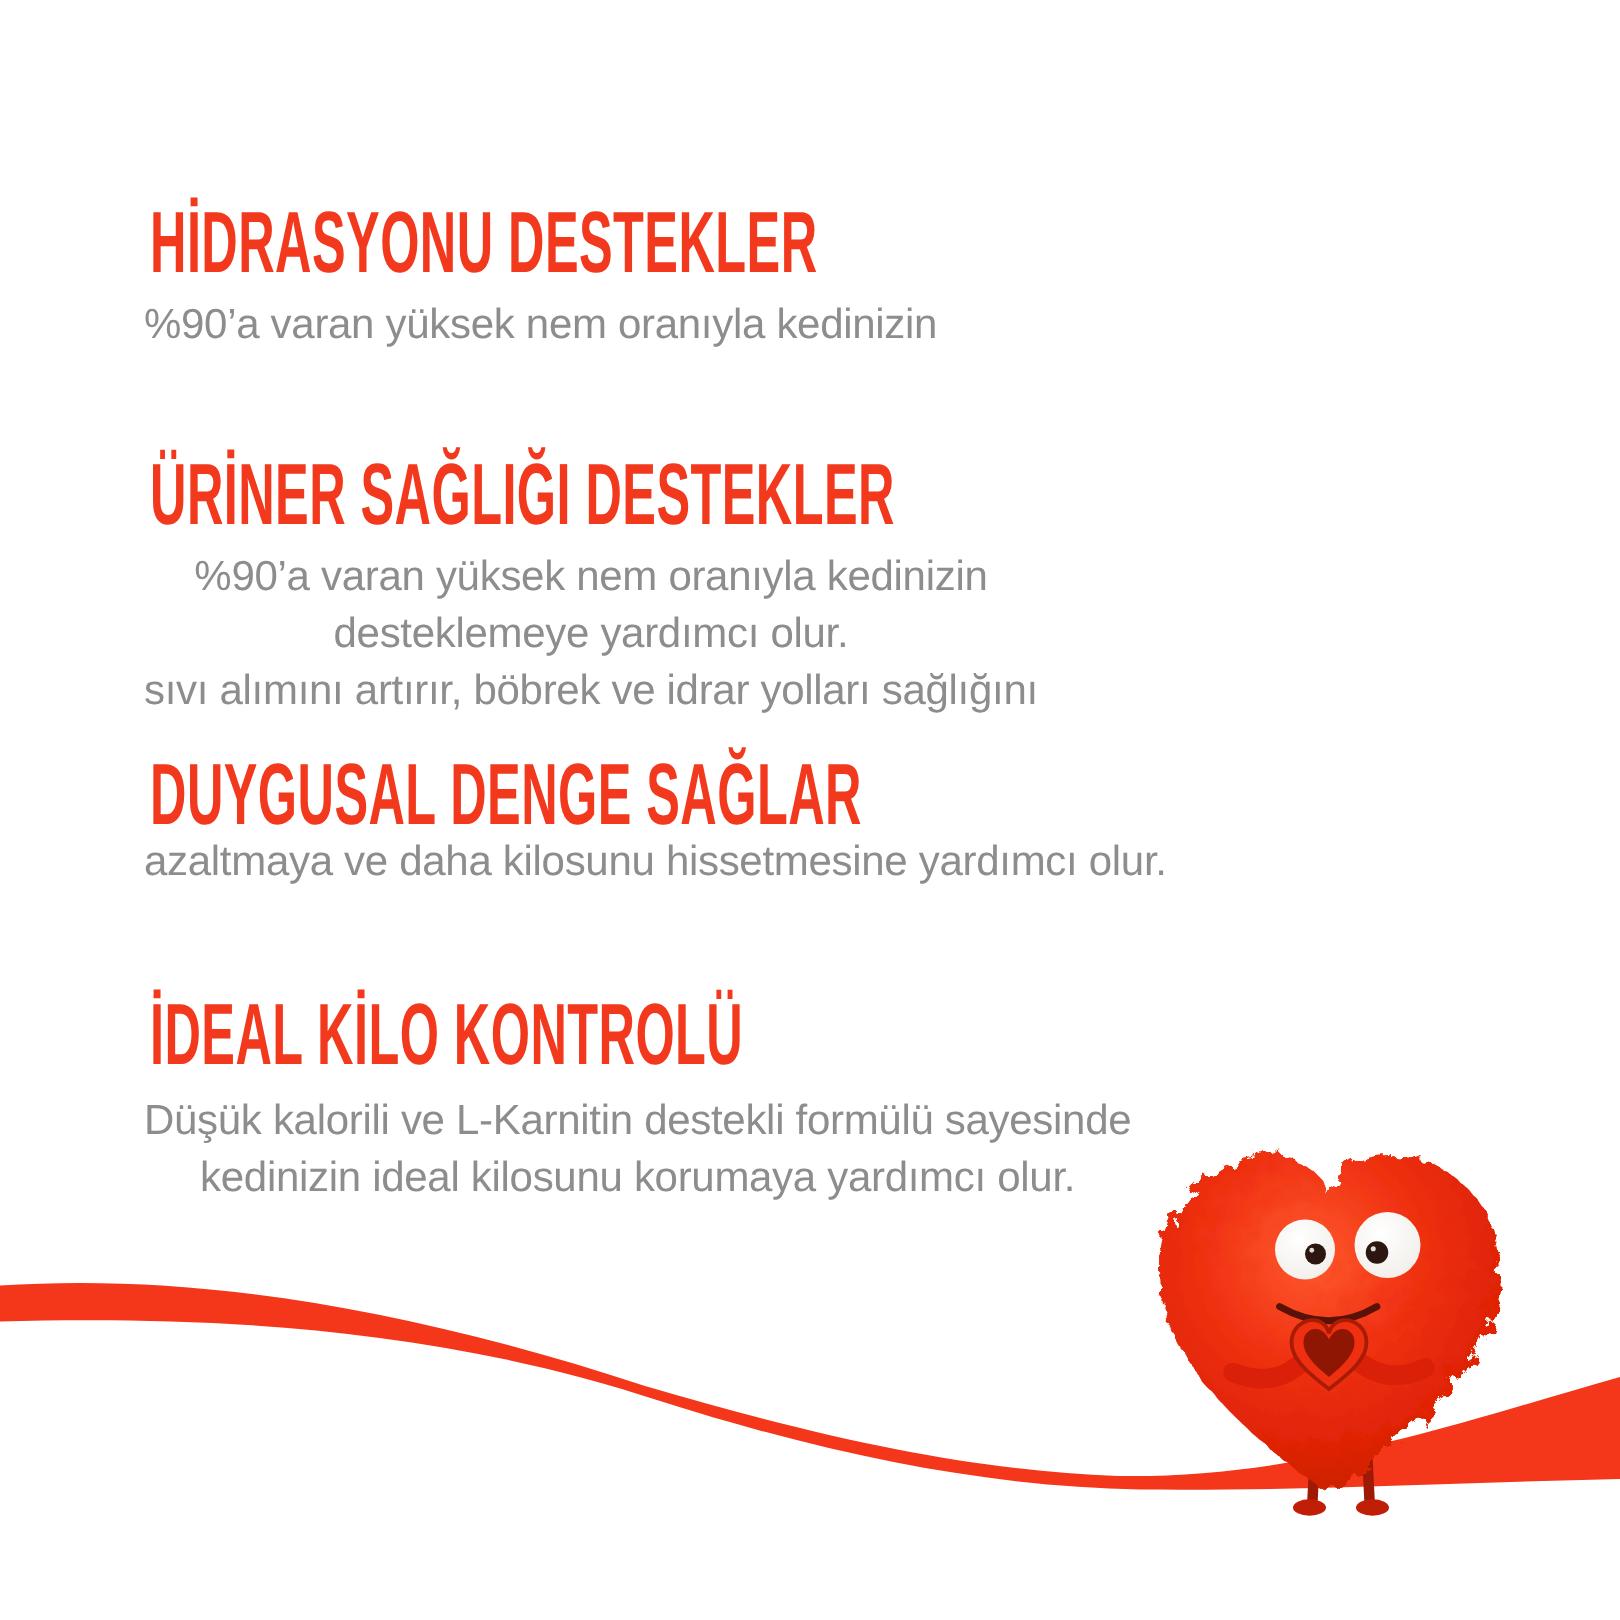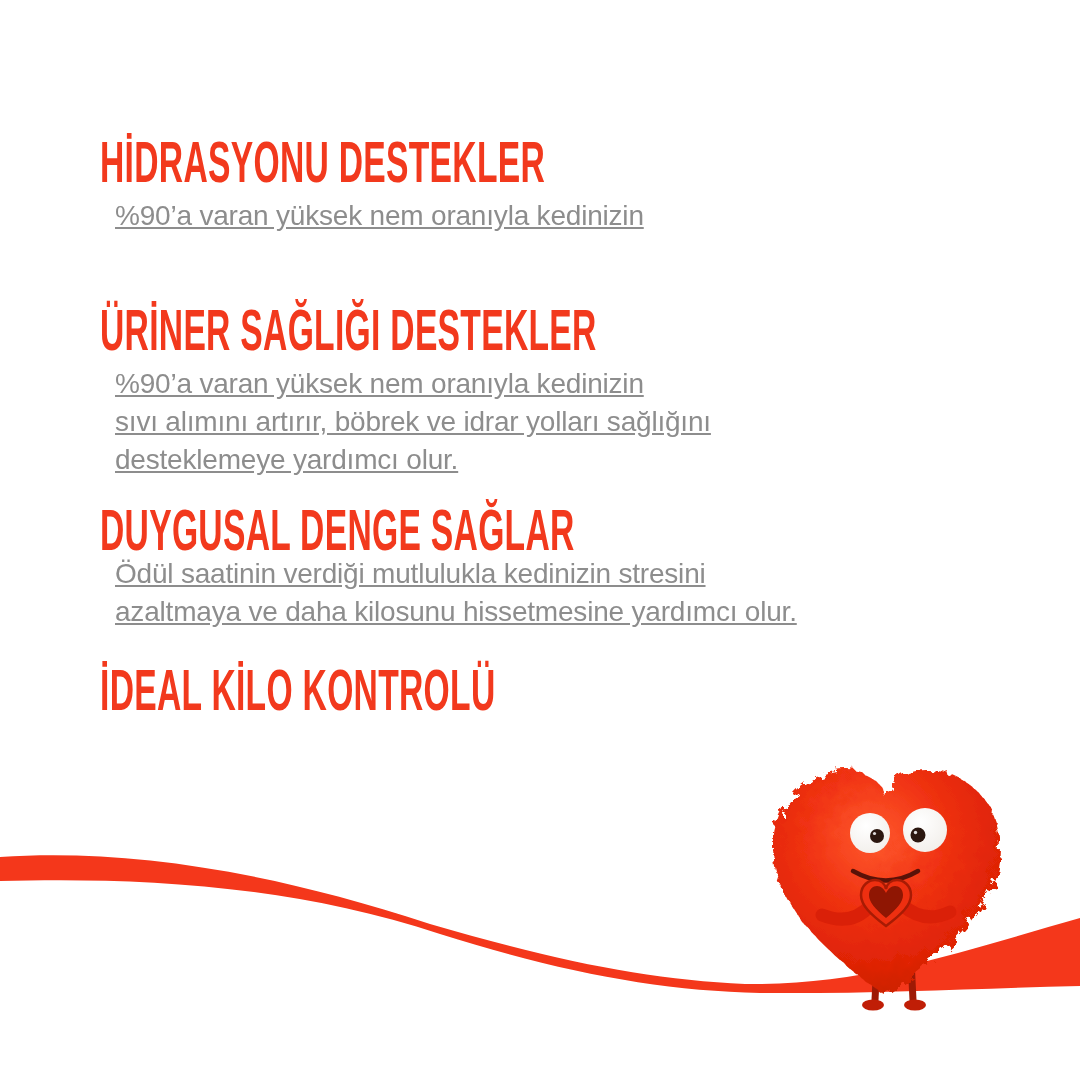--- a/index.html
+++ b/index.html
@@ -3,41 +3,41 @@
 <meta charset="utf-8">
 <style>
   html,body{margin:0;padding:0;background:#e9e9e9;}
   #canvas{
     position:relative;
     width:1080px;height:1080px;
     margin:0 auto;
     background:#ffffff;
     overflow:hidden;
     font-family:"Liberation Sans", sans-serif;
+    text-align:center;
   }
   .heading{
     position:absolute;
     left:100px;
     color:#f2391d;
     font-weight:700;
     font-size:58px;
     line-height:58px;
     letter-spacing:.5px;
     white-space:nowrap;
     transform:scaleX(.58);
     transform-origin:0 50%;
   }
   .body-text{
     position:absolute;
-    left:115px;
+    left:96px;
     color:#8d8d8d;
     font-size:28px;
     line-height:38px;
     letter-spacing:-.2px;
-    text-decoration:underline;
   }
   .body-text .line{display:block;white-space:nowrap;}
   #h1{top:133px;}
   #p1{top:197px;}
   #h2{top:301px;}
   #p2{top:365px;}
   #h3{top:501px;}
   #p3{top:555px;}
   #h4{top:661px;}
   #p4{top:728px;}
@@ -117,25 +117,28 @@
   </div>
 
   <div class="heading" id="h1">HİDRASYONU DESTEKLER</div>
   <div class="body-text" id="p1">
     <span class="line">%90’a varan yüksek nem oranıyla kedinizin</span>
   </div>
 
   <div class="heading" id="h2">ÜRİNER SAĞLIĞI DESTEKLER</div>
   <div class="body-text" id="p2">
     <span class="line">%90’a varan yüksek nem oranıyla kedinizin</span>
+    <span class="line">desteklemeye yardımcı olur.</span>
     <span class="line">sıvı alımını artırır, böbrek ve idrar yolları sağlığını</span>
-    <span class="line">desteklemeye yardımcı olur.</span>
   </div>
 
   <div class="heading" id="h3">DUYGUSAL DENGE SAĞLAR</div>
   <div class="body-text" id="p3">
-    <span class="line">Ödül saatinin verdiği mutlulukla kedinizin stresini</span>
     <span class="line">azaltmaya ve daha kilosunu hissetmesine yardımcı olur.</span>
   </div>
 
   <div class="heading" id="h4">İDEAL KİLO KONTROLÜ</div>
+  <div class="body-text" id="p4">
+    <span class="line">Düşük kalorili ve L-Karnitin destekli formülü sayesinde</span>
+    <span class="line">kedinizin ideal kilosunu korumaya yardımcı olur.</span>
+  </div>
 
 </div>
 
 </body></html>

